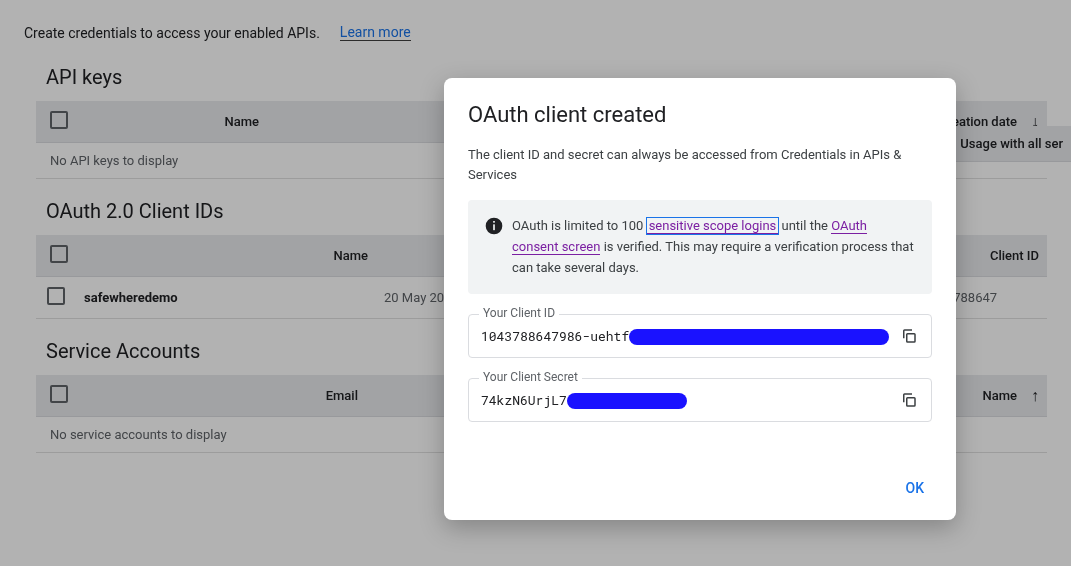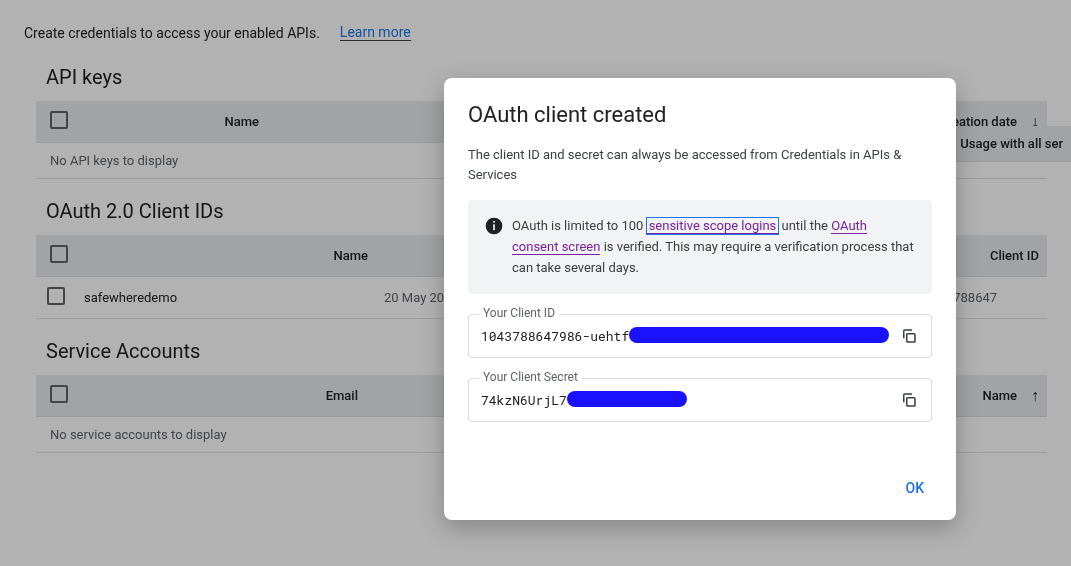--- a/index.html
+++ b/index.html
@@ -46,21 +46,21 @@
       background: #e8eaed;
       border-bottom: 1px solid #dadce0;
       white-space: nowrap;
     }
     .tbl td {
       padding: 10px 8px;
       border-bottom: 1px solid #e0e0e0;
       font-size: 13px;
       color: #5f6368;
     }
-    .tbl td.name-cell { color: #202124; }
+    .tbl td.name-cell { color: #202124; font-weight: bold; }
     .chk-cell { width: 40px; text-align: center; }
     .chk {
       width: 18px; height: 18px;
       border: 2px solid #5f6368;
       border-radius: 2px;
       display: inline-block;
       cursor: pointer;
     }
     .empty-row td { color: #5f6368; padding: 10px 8px 10px 14px; }
 
@@ -140,21 +140,21 @@
       top: -9px;
       left: 10px;
       background: #fff;
       padding: 0 4px;
       font-size: 12px;
       color: #5f6368;
       font-family: Roboto, Arial, sans-serif;
     }
     .field-content {
       display: flex;
-      align-items: flex-start;
+      align-items: flex-end;
       white-space: nowrap;
       overflow: hidden;
     }
     .redact {
       display: inline-block;
       background: #1a12ff;
       border-radius: 8px;
       height: 16px;
     }
     .copy-btn {

